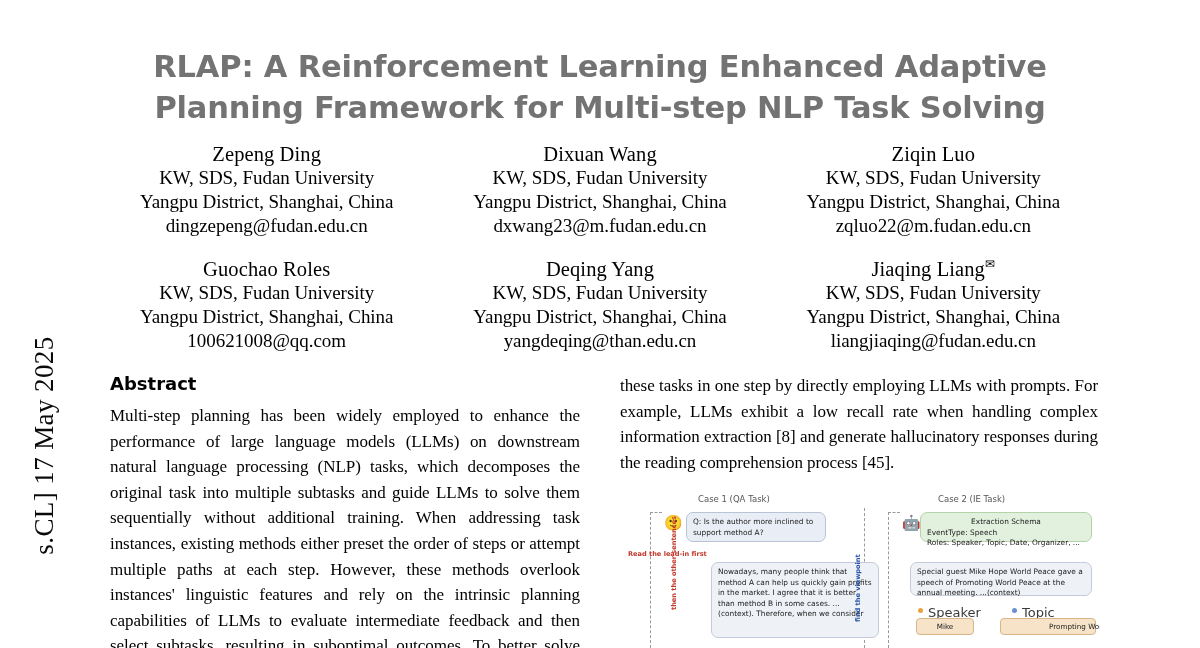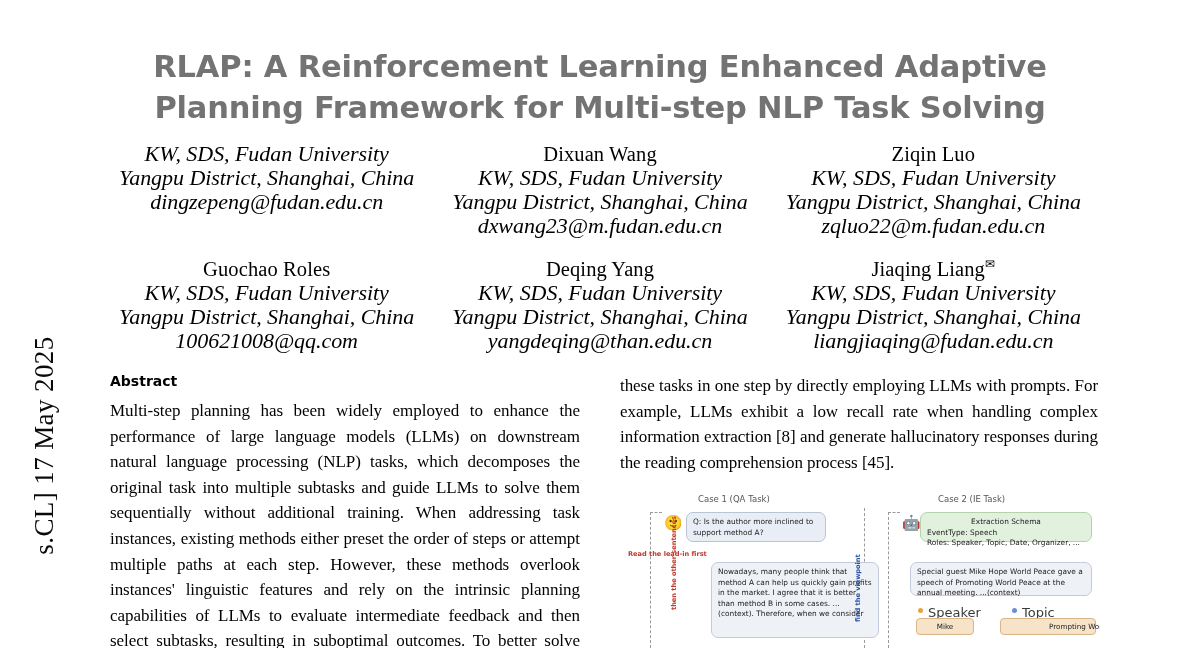--- a/index.html
+++ b/index.html
@@ -66,23 +66,22 @@
   .author-col {
     flex: 1 1 0;
     text-align: center;
     line-height: 24px;
   }
   .author-name {
     font-size: 20.5px;
     letter-spacing: 0.1px;
   }
   .author-line {
-    font-size: 22px;
+    font-size: 19px;
     letter-spacing: -0.05px;
-    font-style: italic;
   }
   .envelope {
     font-size: 12px;
     vertical-align: super;
     line-height: 1;
   }
   
   .col-left {
     position: absolute;
     left: 110px;
@@ -91,21 +90,21 @@
   }
   .col-right {
     position: absolute;
     left: 620px;
     top: 373px;
     width: 478px;
   }
   .section-head {
     font-family: "DejaVu Sans", sans-serif;
     font-weight: bold;
-    font-size: 14px;
+    font-size: 18px;
     margin: 0 0 9px 0;
   }
   .body-text {
     font-size: 17px;
     line-height: 25.6px;
     text-align: justify;
     margin: 0;
     letter-spacing: -0.05px;
   }
   .body-text.right {
@@ -217,20 +216,21 @@
 <div class="page">
 
   <div class="arxiv-stamp">s.CL]  17 May 2025</div>
 
   <div class="title">RLAP: A Reinforcement Learning Enhanced Adaptive Planning Framework for Multi-step NLP Task Solving</div>
 
   <div class="authors">
 
     <div class="author-row">
       <div class="author-col">
+        <div class="author-name">Zepeng Ding</div>
         <div class="author-line">KW, SDS, Fudan University</div>
         <div class="author-line">Yangpu District, Shanghai, China</div>
         <div class="author-line">dingzepeng@fudan.edu.cn</div>
       </div>
       <div class="author-col">
         <div class="author-name">Dixuan Wang</div>
         <div class="author-line">KW, SDS, Fudan University</div>
         <div class="author-line">Yangpu District, Shanghai, China</div>
         <div class="author-line">dxwang23@m.fudan.edu.cn</div>
       </div>

